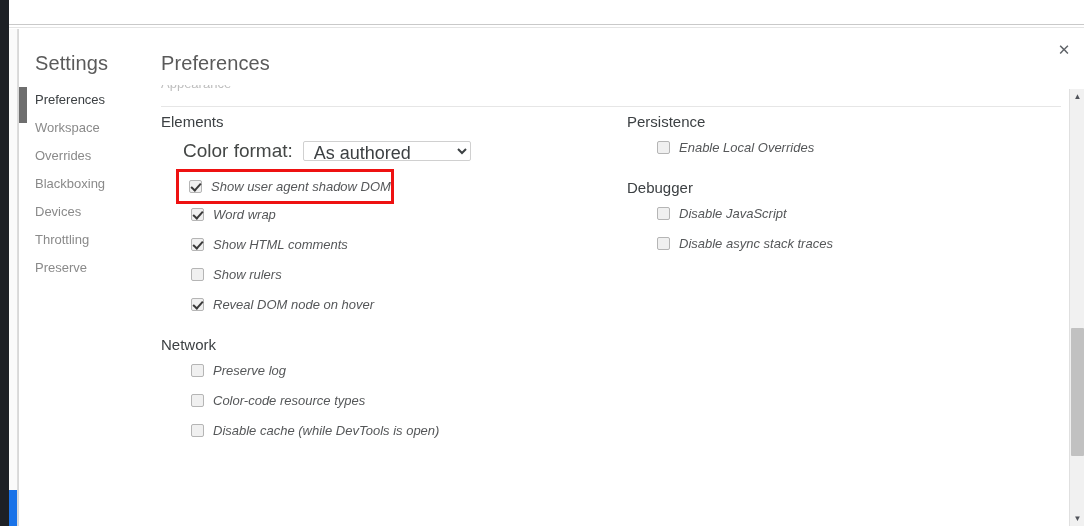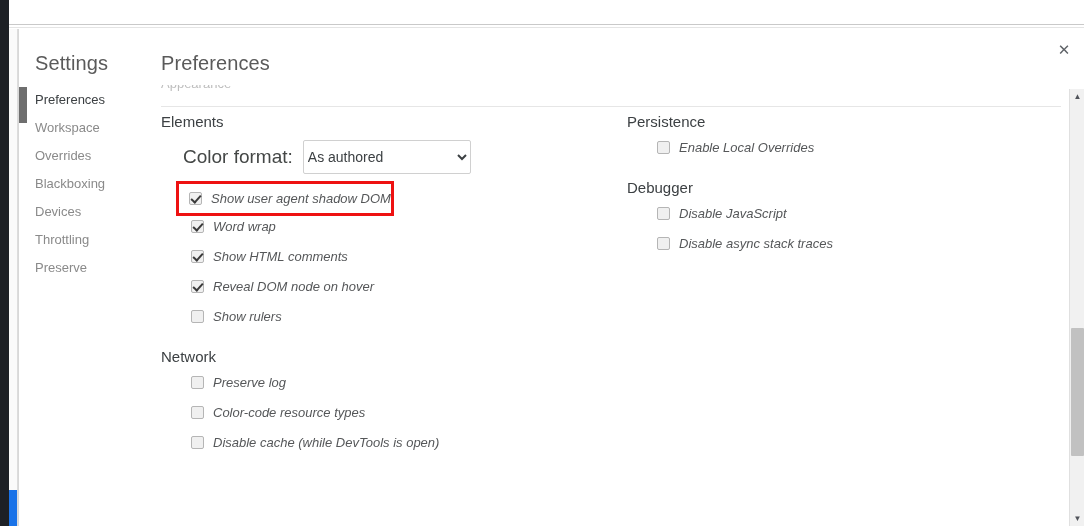--- a/index.html
+++ b/index.html
@@ -220,27 +220,28 @@
     margin-bottom: 14px;
   }
   .field-label {
     font-size: 19px;
     color: #444746;
     margin-right: 10px;
   }
 
   select.color-format {
     width: 168px;
-    height: 34px;
+    height: 20px;
     font-family: "Liberation Sans", sans-serif;
-    font-size: 14px;
+    font-size: 18px;
     color: #3c4043;
     background: #ffffff;
     border: 1px solid #d0d0d0;
     border-radius: 2px;
+    padding-left: 6px;
     outline: none;
   }
 
   .check-row {
     display: flex;
     align-items: center;
     margin-left: 30px;
     margin-bottom: 15px;
     position: relative;
   }
@@ -390,27 +391,27 @@
                 <span class="ctext">Show user agent shadow DOM</span>
               </div>
               <div class="check-row checked">
                 <span class="box"></span>
                 <span class="ctext">Word wrap</span>
               </div>
               <div class="check-row checked">
                 <span class="box"></span>
                 <span class="ctext">Show HTML comments</span>
               </div>
+              <div class="check-row">
+                <span class="box"></span>
+                <span class="ctext">Show rulers</span>
+              </div>
               <div class="check-row checked">
                 <span class="box"></span>
                 <span class="ctext">Reveal DOM node on hover</span>
-              </div>
-              <div class="check-row">
-                <span class="box"></span>
-                <span class="ctext">Show rulers</span>
               </div>
             </div>
             <div class="group">
               <h3 class="group-title">Network</h3>
               <div class="check-row">
                 <span class="box"></span>
                 <span class="ctext">Preserve log</span>
               </div>
               <div class="check-row">
                 <span class="box"></span>

